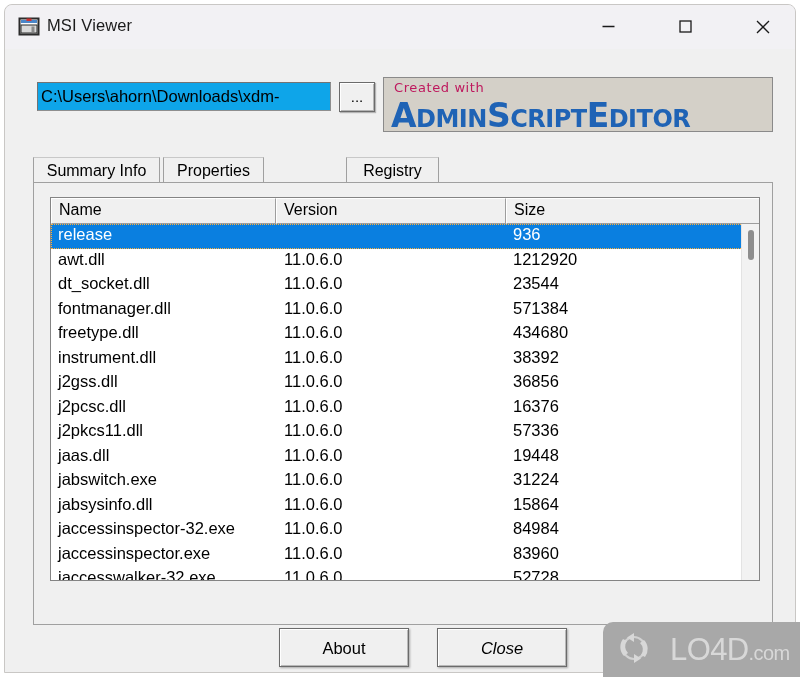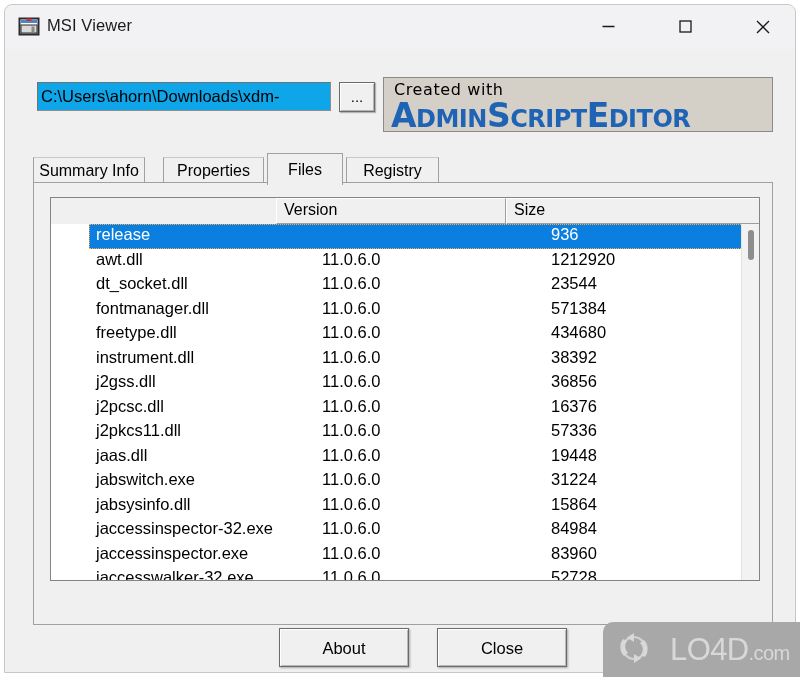--- a/index.html
+++ b/index.html
@@ -87,21 +87,21 @@
   }
   #banner {
     position: absolute; left: 378px; top: 28px;
     width: 390px; height: 55px;
     background: #d4d0c8;
     border: 1px solid #8a8a8a;
     overflow: hidden;
   }
   #banner-top {
     position: absolute; left: 10px; top: 2px;
-    font-size: 16px; color: #000000;
+    font-size: 13px; color: #be185d;
     letter-spacing: .6px;
     font-family: "DejaVu Sans", sans-serif;
   }
   #banner-logo {
     position: absolute; left: 7px; top: 18px;
     color: #1f63b5;
     font-weight: bold;
     white-space: nowrap;
     font-family: "DejaVu Sans", sans-serif;
     letter-spacing: -0.5px;
@@ -129,21 +129,21 @@
     line-height: 24px;
     border-top-color: #c8c8c8;
   }
   .tab.active {
     top: 0px; height: 32px;
     line-height: 28px;
     background: #f0f0f0;
     border-color: #a0a0a0;
     z-index: 5;
   }
-  #tab-0 { left: 0px;   width: 112px; }
+  #tab-0 { left: 0px;   width: 127px; }
   #tab-1 { left: 130px; width: 101px; }
   #tab-2 { left: 234px; width: 76px;  }
   #tab-3 { left: 313px; width: 93px;  }
 
   
   #tabpage {
     position: absolute; left: 28px; top: 133px;
     width: 740px; height: 443px;
     background: #f0f0f0;
     border: 1px solid #a0a0a0;
@@ -182,21 +182,20 @@
     width: 692px; height: 358px;
     overflow: hidden;
   }
   .row {
     position: relative;
     height: 24.5px;
     width: 692px;
     font-size: 16.5px;
     color: #000;
     white-space: nowrap;
-    margin-left: 38px;
   }
   .row.selected {
     background: #0a7fe0;
     color: #ffffff;
     outline: 1px dotted #ffb03a;
     outline-offset: -1px;
   }
   .cell-name { position: absolute; left: 7px; top: 1px; }
   .cell-ver  { position: absolute; left: 233px; top: 1px; text-align: center; }
   .cell-size { position: absolute; left: 462px; top: 1px; }
@@ -220,21 +219,21 @@
     height: 39px;
     background: #f0f0f0;
     border: 1px solid #6b6b6b;
     box-shadow: inset 1px 1px 0 #ffffff, inset -1px -1px 0 #b8b8b8, 1px 1px 2px rgba(0,0,0,.3);
     font-size: 16.5px; color: #000;
     text-align: center; line-height: 30px;
     padding: 0;
     font-family: "Liberation Sans", sans-serif;
   }
   #about-button { left: 274px; top: 579px; width: 130px; }
-  #close-button { left: 432px; top: 579px; width: 130px; }
+  #close-button { left: 432px; top: 579px; width: 130px; font-style: italic; }
 
   
   #watermark {
     position: absolute; left: 603px; top: 622px;
     width: 197px; height: 55px;
     background: #a8a8a8;
     border-radius: 10px 0 0 0;
     display: flex; align-items: center;
     overflow: hidden;
   }
@@ -303,29 +302,29 @@
     <div id="banner">
       <span id="banner-top">Created with</span>
       <span id="banner-logo">
         <span class="big">A</span><span class="sml">DMIN</span><span class="big">S</span><span class="sml">CRIPT</span><span class="big">E</span><span class="sml">DITOR</span>
       </span>
     </div>
 
     <div id="tabstrip">
       <button class="tab inactive" id="tab-0">Summary Info</button>
       <button class="tab inactive" id="tab-1">Properties</button>
-      <button class="tab active" id="tab-2">Files</button>
       <button class="tab inactive" id="tab-3">Registry</button>
     </div>
 
     <div id="tabpage">
 
       <div id="listview">
 
         <div id="lv-header">
+          <div class="lv-col" id="col-0">Name</div>
           <div class="lv-col" id="col-1">Version</div>
           <div class="lv-col" id="col-2">Size</div>
         </div>
 
         <div id="lv-body">
             <div class="row selected" style="background: rgb(10, 127, 224);">
               <span class="cell-name">release</span>
               <span class="cell-ver"></span>
               <span class="cell-size">936</span>
             </div>

